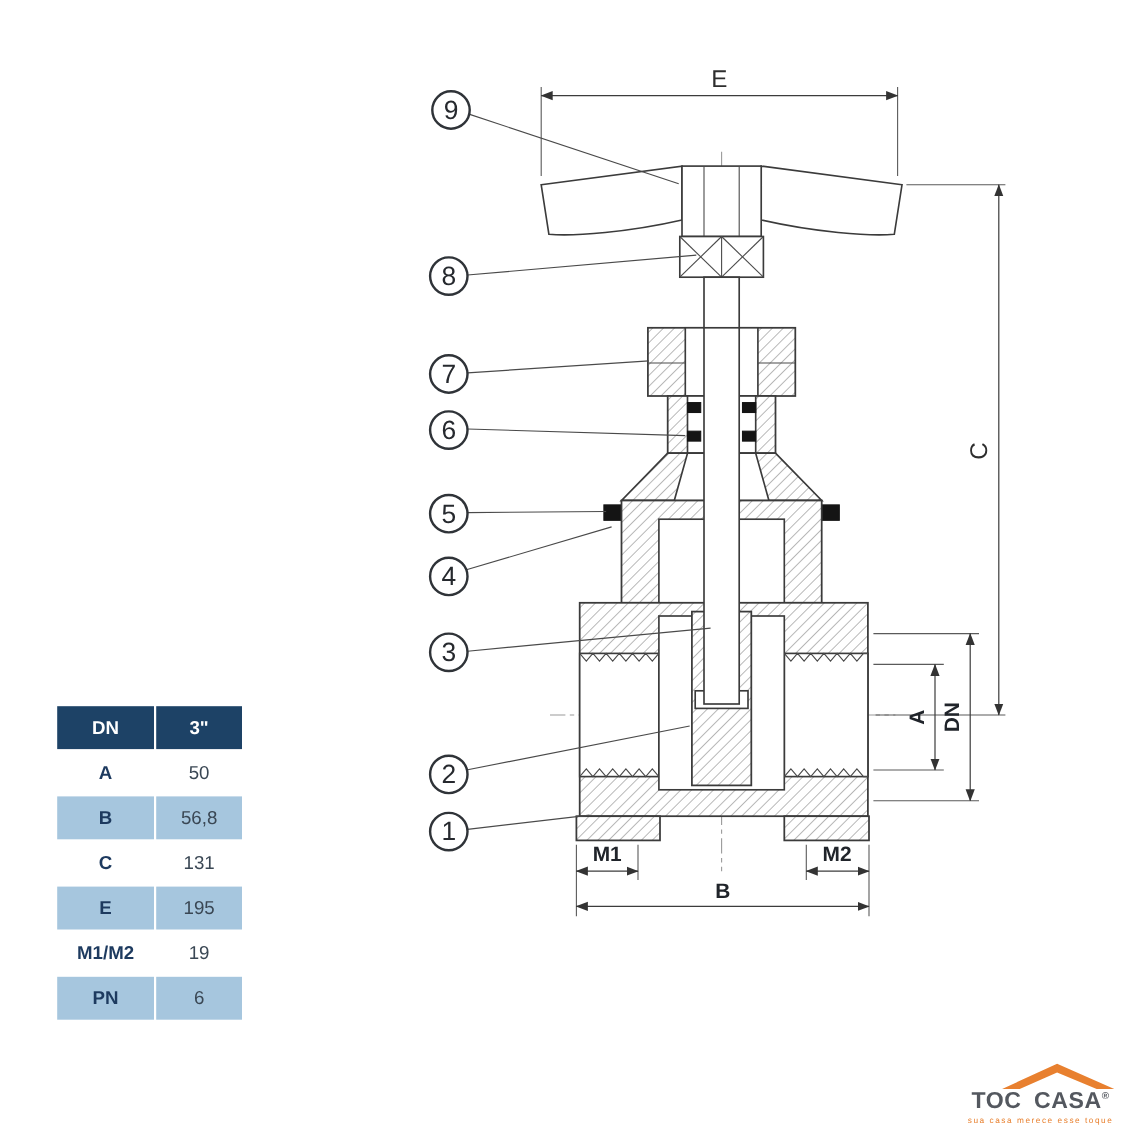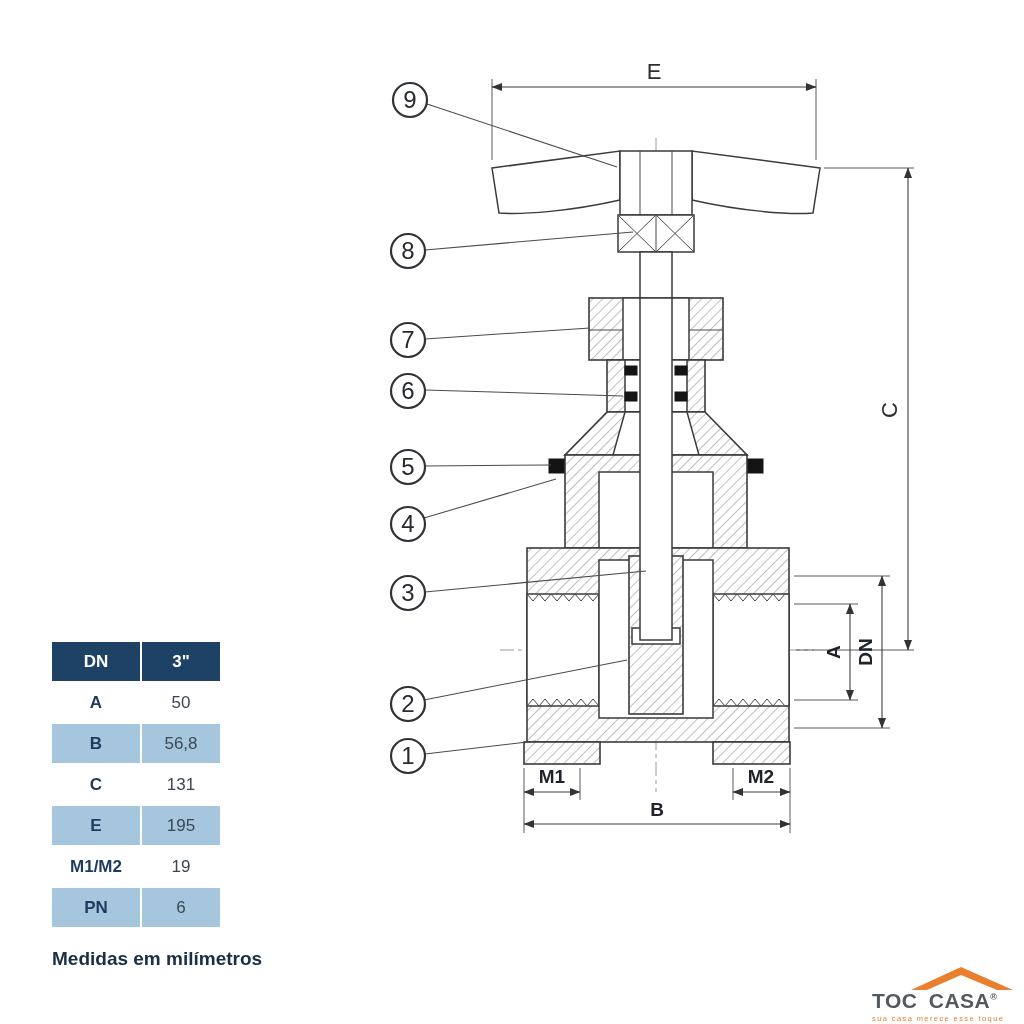--- a/index.html
+++ b/index.html
@@ -27,21 +27,21 @@
               grid-template-columns:88px 78px;grid-auto-rows:39px;gap:2px;}
   .cell{display:flex;align-items:center;justify-content:center;font-size:17px;}
   .cell.head{background:#1d4266;color:#fff;font-weight:bold;}
   .cell.lab{font-weight:bold;color:#1d3a5f;}
   .cell.val{color:#3a4754;}
   .row-alt{background:#a6c6de;}
   .row-plain{background:#fff;}
   .footnote{position:absolute;left:52px;top:948px;font-size:19px;font-weight:bold;color:#1a2e45;}
 
   
-  .logo{position:absolute;left:872px;top:962px;width:148px;}
+  .logo{position:absolute;left:872px;top:962px;width:148px;text-align:center;}
   .roof{display:block;margin:0 auto -3px auto;}
   .logo-name{font-size:21px;font-weight:bold;color:#54585f;letter-spacing:.5px;word-spacing:5px;white-space:nowrap;}
   .logo-reg{font-size:9px;vertical-align:super;}
   .logo-tag{font-size:7.5px;color:#e8802f;letter-spacing:1.4px;margin-top:1px;white-space:nowrap;}
 </style>
 </head>
 <body>
 
 <div class="stage">
 
@@ -231,21 +231,20 @@
     <div class="cell lab row-alt">E</div>
     <div class="cell val row-alt">195</div>
 
     <div class="cell lab row-plain">M1/M2</div>
     <div class="cell val row-plain">19</div>
 
     <div class="cell lab row-alt">PN</div>
     <div class="cell val row-alt">6</div>
   </div>
 
-  <div class="footnote">Medidas em milímetros</div>
 
   <div class="logo">
     <svg class="roof" width="146" height="30" viewBox="0 0 146 30">
       <polygon points="38,28 88,5 140,28 124,28 88,13 54,28" fill="#e8802f"></polygon>
     </svg>
     <div class="logo-name"><span>TOC CASA</span><sup class="logo-reg">®</sup></div>
     <div class="logo-tag">sua casa merece esse toque</div>
   </div>
 
 </div>

